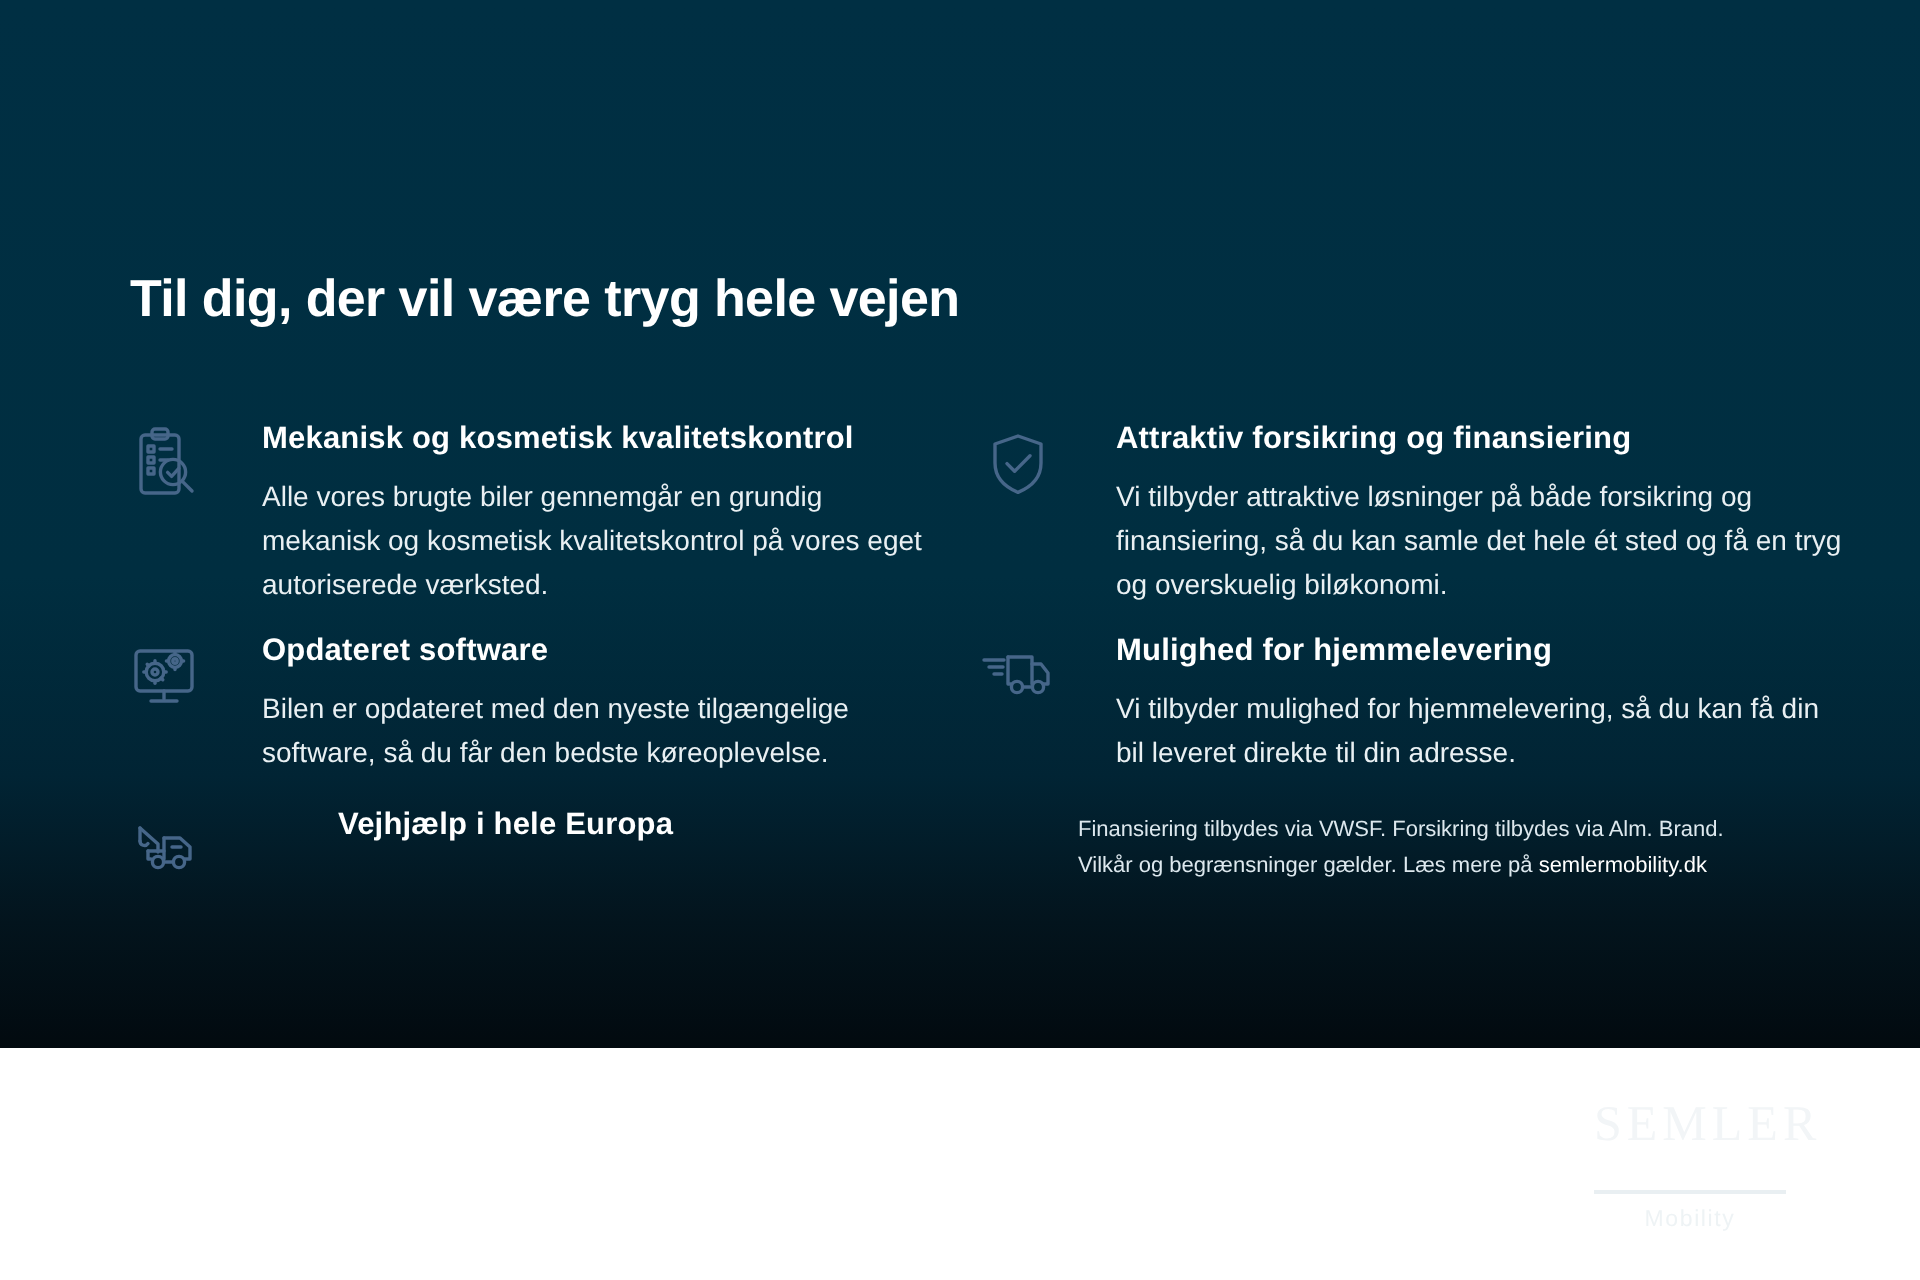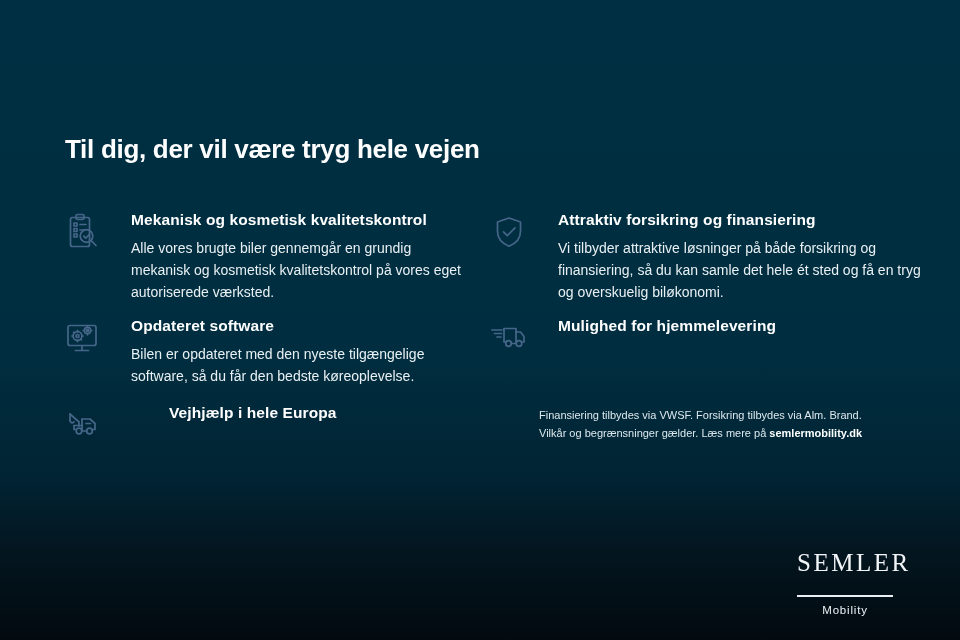--- a/index.html
+++ b/index.html
@@ -3,21 +3,21 @@
 <meta charset="utf-8">
 <style>
   html, body { margin: 0; padding: 0; }
   body {
     width: 960px; height: 640px;
     font-family: "Liberation Sans", sans-serif;
     overflow: hidden;
   }
   .canvas {
     position: relative;
-    width: 960px; height: 640px;
+    width: 960px; height: 524px;
     background: linear-gradient(180deg,
       #002f43 0%, #002e40 55%, #012434 74%,
       #03141d 88%, #020a0f 100%);
     color: #ffffff;
   }
   .page-title {
     position: absolute;
     left: 65px; top: 117px;
     font-size: 26px;
     font-weight: 700;
@@ -57,21 +57,21 @@
   .row-2 { top: 317px; }
   .row-3 { top: 404px; gap: 38px; }
   .disclaimer {
     position: absolute;
     left: 539px; top: 407px;
     width: 330px;
     font-size: 11px;
     line-height: 1.6;
     color: #dde8ee;
   }
-  .disclaimer .link { font-weight: 700; color: #ffffff; }
+  .disclaimer .link { font-weight: 400; color: #ffffff; }
   .logo {
     position: absolute;
     left: 797px; top: 549px;
     width: 96px;
     text-align: center;
   }
   .logo .brand {
     font-family: "Liberation Serif", serif;
     font-size: 25px;
     letter-spacing: 2.5px;
@@ -196,20 +196,21 @@
           <path d="M15,10.5 v13.5 h1.5"></path>
           <path d="M27,14 h4.5 l3.5,4.5 v5.5 h-2.5"></path>
           <circle cx="19.5" cy="25.5" r="2.8"></circle>
           <circle cx="30" cy="25.5" r="2.8"></circle>
           <line x1="22.5" y1="25.5" x2="27" y2="25.5"></line>
         </g>
       </svg>
     </span>
     <div class="txt">
       <h3>Mulighed for hjemmelevering</h3>
+      <p>Vi tilbyder mulighed for hjemmelevering, så du kan få din bil leveret direkte til din adresse.</p>
     </div>
   </div>
 
   <div class="disclaimer">
     <span>Finansiering tilbydes via VWSF. Forsikring tilbydes via Alm. Brand.</span><br>
     <span>Vilkår og begrænsninger gælder. Læs mere på </span><span class="link">semlermobility.dk</span>
   </div>
 
   <div class="logo">
     <div class="brand">SEMLER</div>

